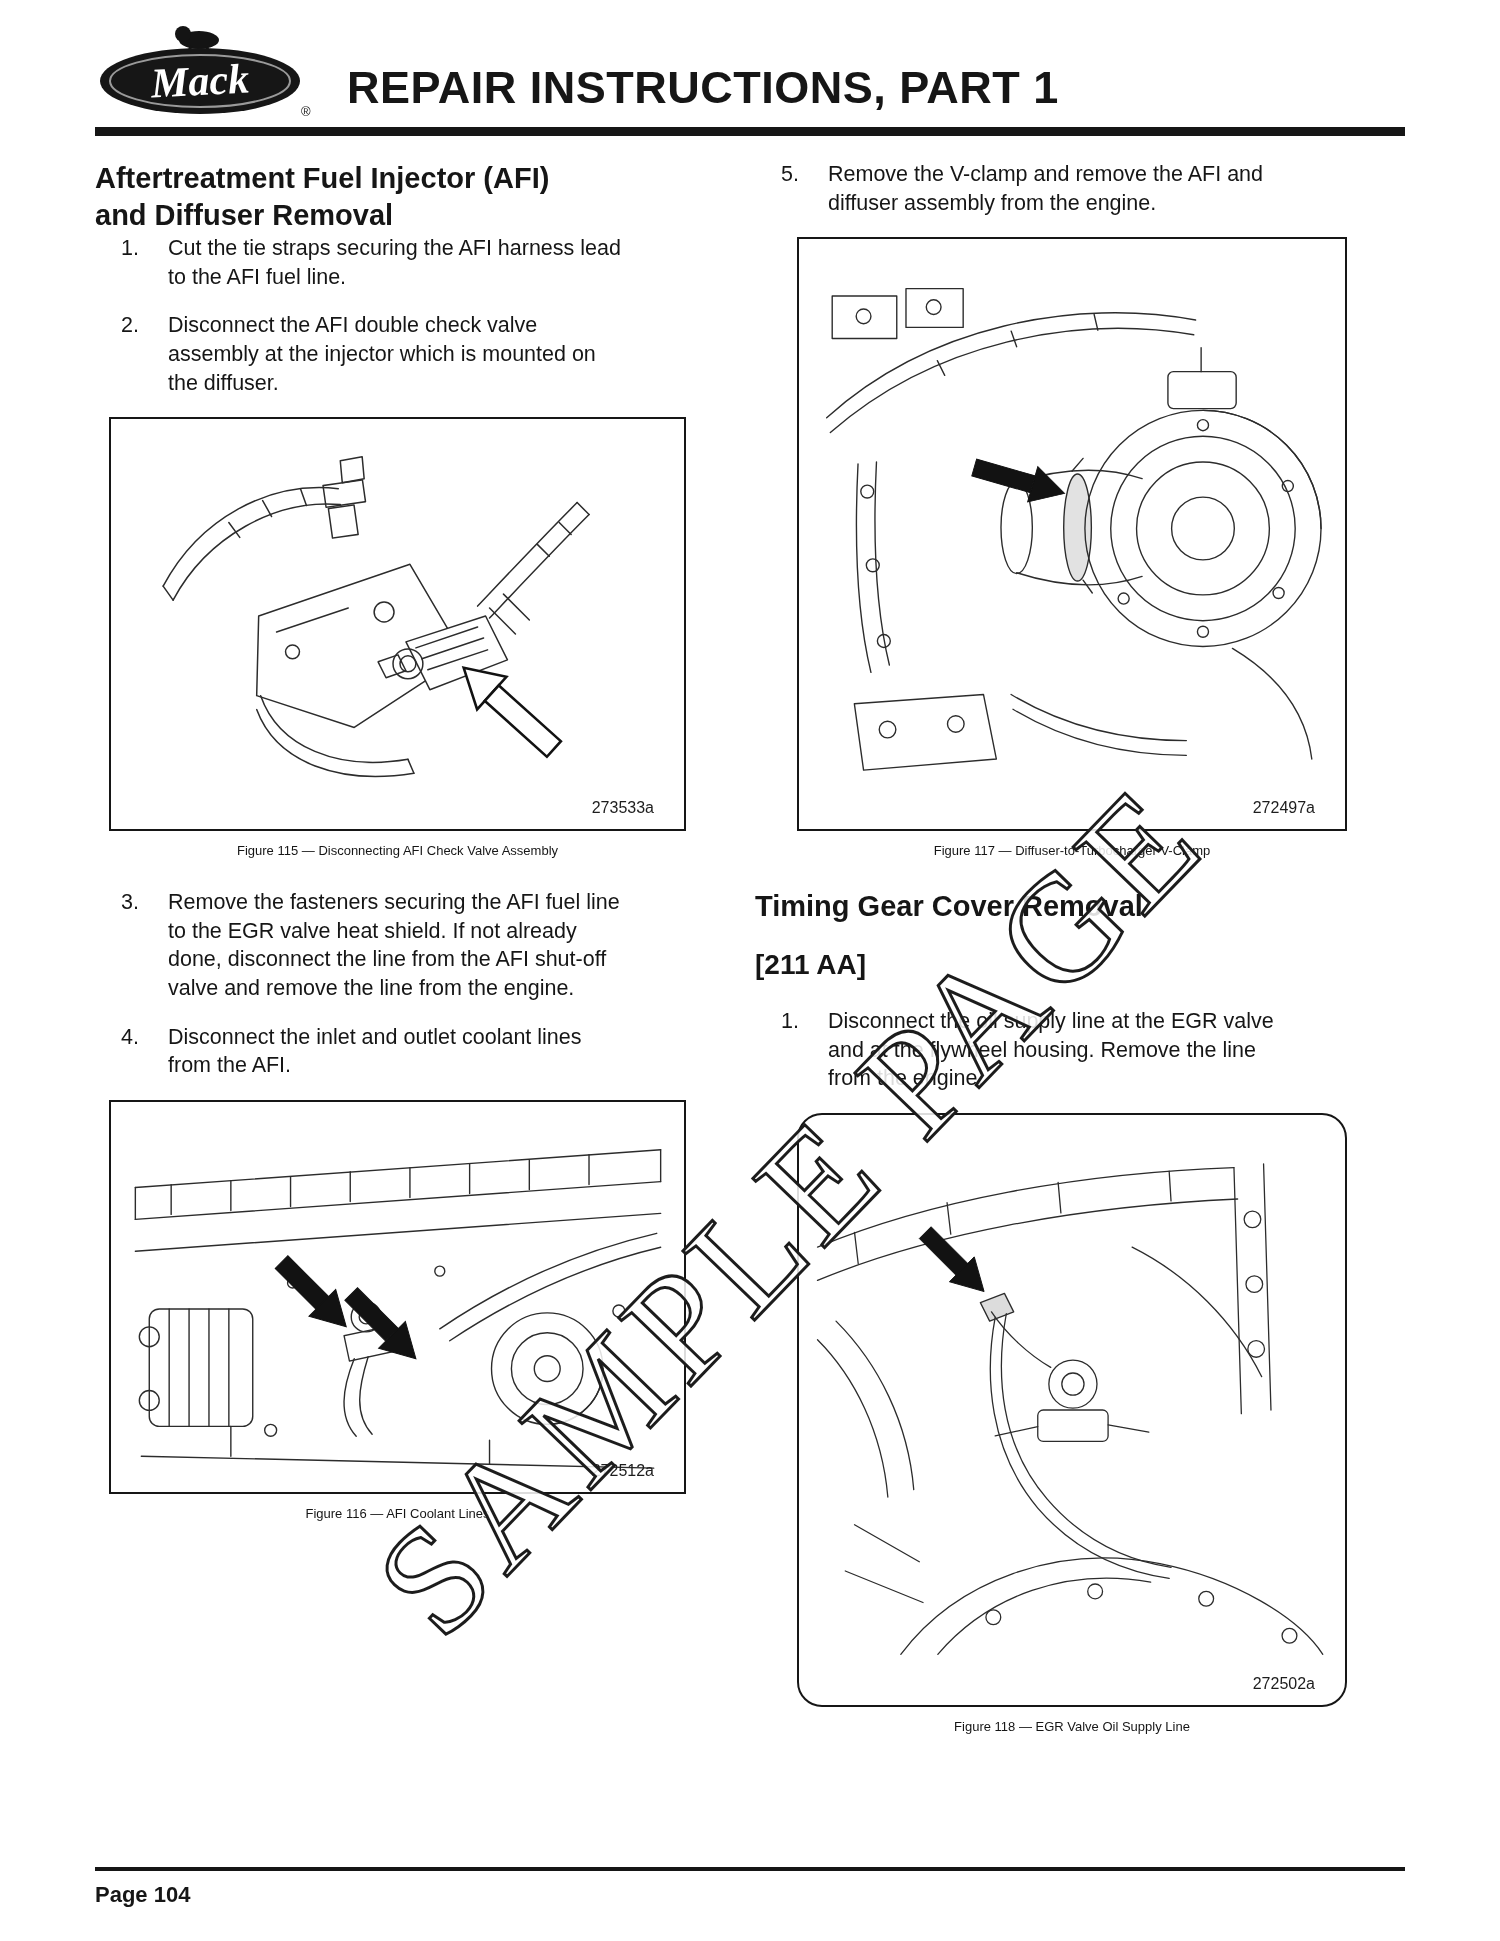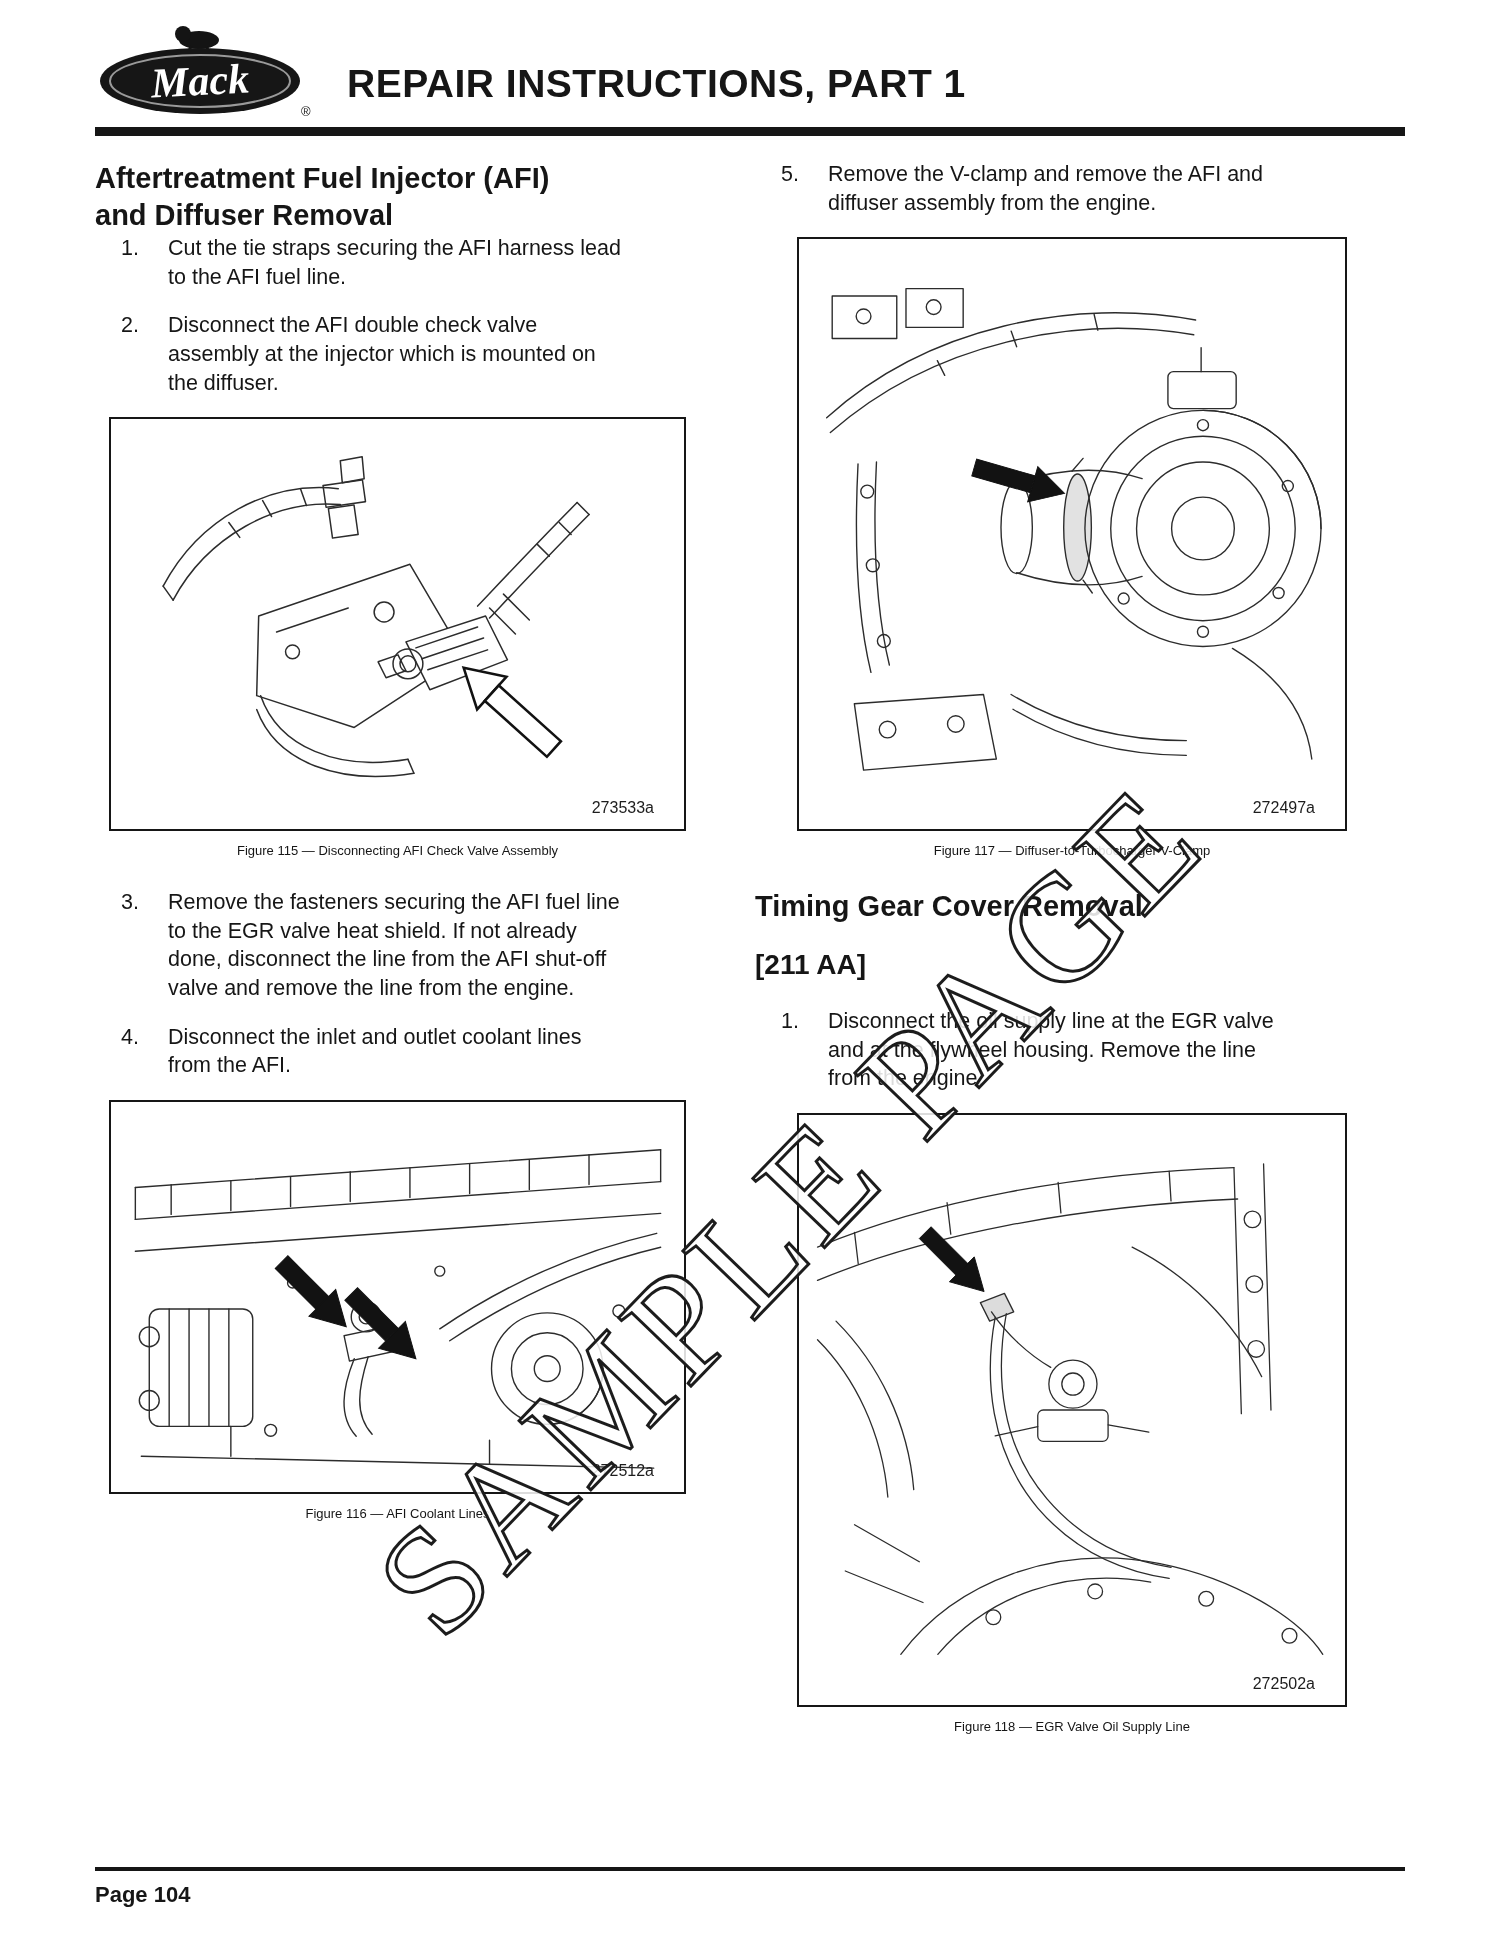--- a/index.html
+++ b/index.html
@@ -11,21 +11,21 @@
     font-family: "Liberation Sans", sans-serif;
     overflow: hidden;
   }
 
   
   .header { position: absolute; left: 95px; top: 18px; width: 1310px; height: 108px; }
   .logo { position: absolute; left: 0; top: 0; }
   .reg { position: absolute; left: 206px; top: 86px; font-size: 13px; }
   .page-title {
     position: absolute; left: 252px; top: 44px;
-    font-size: 39px; font-weight: bold; letter-spacing: 0.5px; white-space: nowrap;
+    font-size: 45px; font-weight: bold; letter-spacing: 0.5px; white-space: nowrap;
   }
   .head-rule { position: absolute; left: 95px; top: 127px; width: 1310px; height: 9px; background: #161616; }
 
   
   .col { position: absolute; top: 160px; }
   .col-left  { left: 95px;  width: 622px; }
   .col-right { left: 755px; width: 592px; }
 
   .section-heading { font-size: 29px; font-weight: bold; line-height: 1.28; }
   .subsection-code { font-size: 28px; font-weight: bold; margin: 24px 0 26px; }
@@ -36,21 +36,21 @@
   .step-text { flex: 1; max-width: 462px; }
 
   
   .fig { margin: 10px 0 30px; }
   .col-left .fig  { margin-left: 14px; width: 577px; }
   .col-right .fig { width: 592px; padding-left: 42px; }
   .fig-box { position: relative; border: 2px solid #161616; background: #fff; }
   .fig-box.h115 { height: 414px; }
   .fig-box.h116 { height: 394px; }
   .fig-box.h117 { height: 594px; }
-  .fig-box.h118 { height: 594px; }
+  .fig-box.h118 { height: 594px; border-radius: 25px; }
   .art { display: block; width: 100%; height: 100%; }
   .fig-code { position: absolute; right: 30px; bottom: 12px; font-size: 16px; color: #1d1d1d; }
   .fig-caption { margin-top: 12px; text-align: center; font-weight: normal; font-size: 13px; }
 
   
   .watermark {
     position: absolute; left: 290px; top: 1050px; width: 1000px; height: 320px;
     display: flex; align-items: center; justify-content: center;
     transform: rotate(-46deg);
     font-family: "Liberation Serif", serif;

